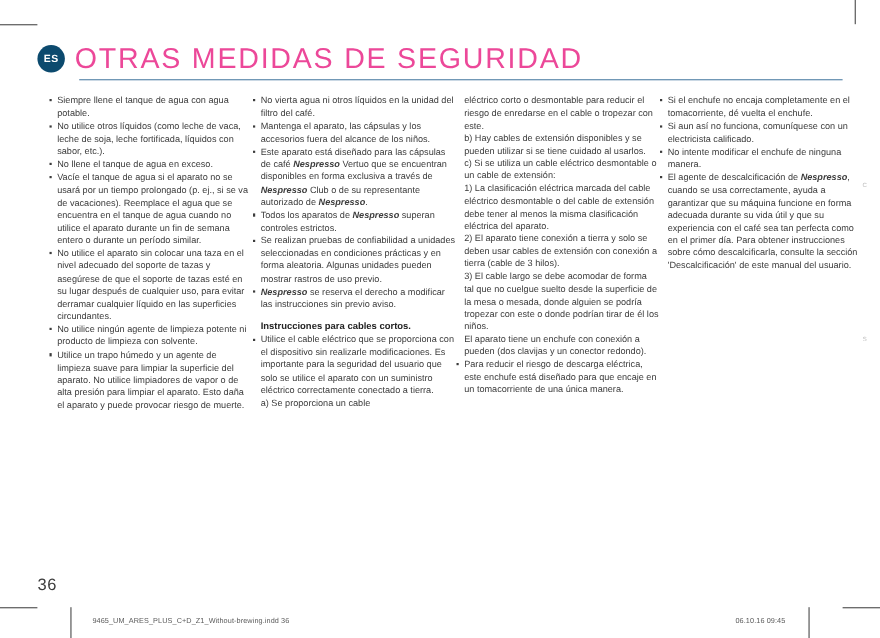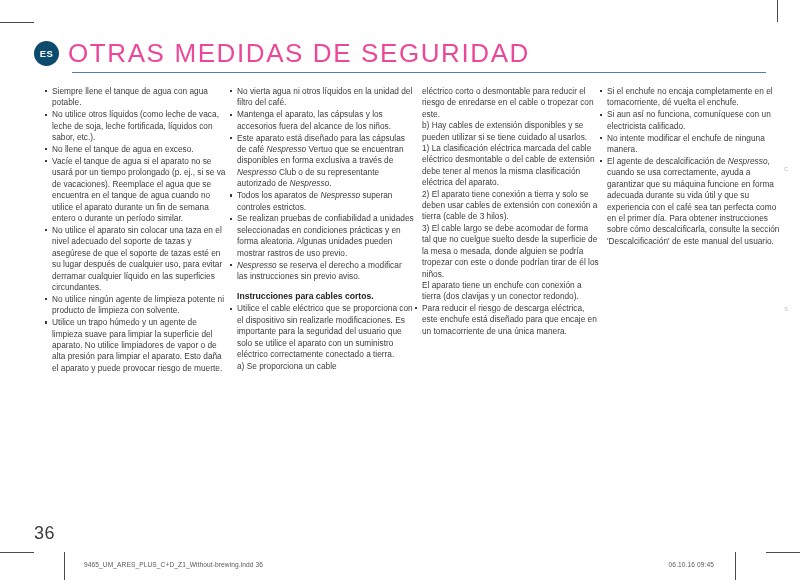--- a/index.html
+++ b/index.html
@@ -71,35 +71,35 @@
     text-align:left;
   }
   ul.blist > li::before{
     content:"";
     position:absolute;
     left:1px;top:4.2px;
     width:2.2px;height:2.2px;
     background:#3c3c3c;
   }
   .plain{padding-left:8px;margin:0;}
-  em{font-style:italic;}
+  em{font-style:italic;font-weight:bold;}
   .sec-head{
     font-weight:bold;
     color:#232323;
     font-size:8.6px;
     line-height:11.4px;
     margin:9px 0 0.5px 0;
     padding-left:8px;
   }
 
   
   .pageno{
     position:absolute;
     left:34px;top:523px;
-    font-size:18px;
+    font-size:15px;
     color:#3c3c3c;
     letter-spacing:.5px;
   }
 
   
   .foot-file{
     position:absolute;
     left:84px;top:561px;
     font-size:6.6px;
     color:#5a5a5a;
@@ -167,24 +167,25 @@
         </ul>
         <div class="sec-head">Instrucciones para cables cortos.</div>
         <ul class="blist">
           <li>Utilice el cable eléctrico que se proporciona con el dispositivo sin realizarle modificaciones. Es importante para la seguridad del usuario que solo se utilice el aparato con un suministro eléctrico correctamente conectado a tierra.</li>
         </ul>
         <div class="plain">a) Se proporciona un cable</div>
       </div>
     <div class="col">
         <div class="plain">eléctrico corto o desmontable para reducir el riesgo de enredarse en el cable o tropezar con este.</div>
         <div class="plain">b) Hay cables de extensión disponibles y se pueden utilizar si se tiene cuidado al usarlos.</div>
+        <div class="plain">c) Si se utiliza un cable eléctrico desmontable o un cable de extensión:</div>
         <div class="plain">1) La clasificación eléctrica marcada del cable eléctrico desmontable o del cable de extensión debe tener al menos la misma clasificación eléctrica del aparato.</div>
         <div class="plain">2) El aparato tiene conexión a tierra y solo se deben usar cables de extensión con conexión a tierra (cable de 3 hilos).</div>
         <div class="plain">3) El cable largo se debe acomodar de forma tal que no cuelgue suelto desde la superficie de la mesa o mesada, donde alguien se podría tropezar con este o donde podrían tirar de él los niños.</div>
-        <div class="plain">El aparato tiene un enchufe con conexión a tierra (dos clavijas y un conector redondo).</div>
+        <div class="plain">El aparato tiene un enchufe con conexión a pueden (dos clavijas y un conector redondo).</div>
         <ul class="blist">
           <li>Para reducir el riesgo de descarga eléctrica, este enchufe está diseñado para que encaje en un tomacorriente de una única manera.</li>
         </ul>
       </div>
     <div class="col">
         <ul class="blist">
           <li>Si el enchufe no encaja completamente en el tomacorriente, dé vuelta el enchufe.</li>
           <li>Si aun así no funciona, comuníquese con un electricista calificado.</li>
           <li>No intente modificar el enchufe de ninguna manera.</li>
         </ul>

